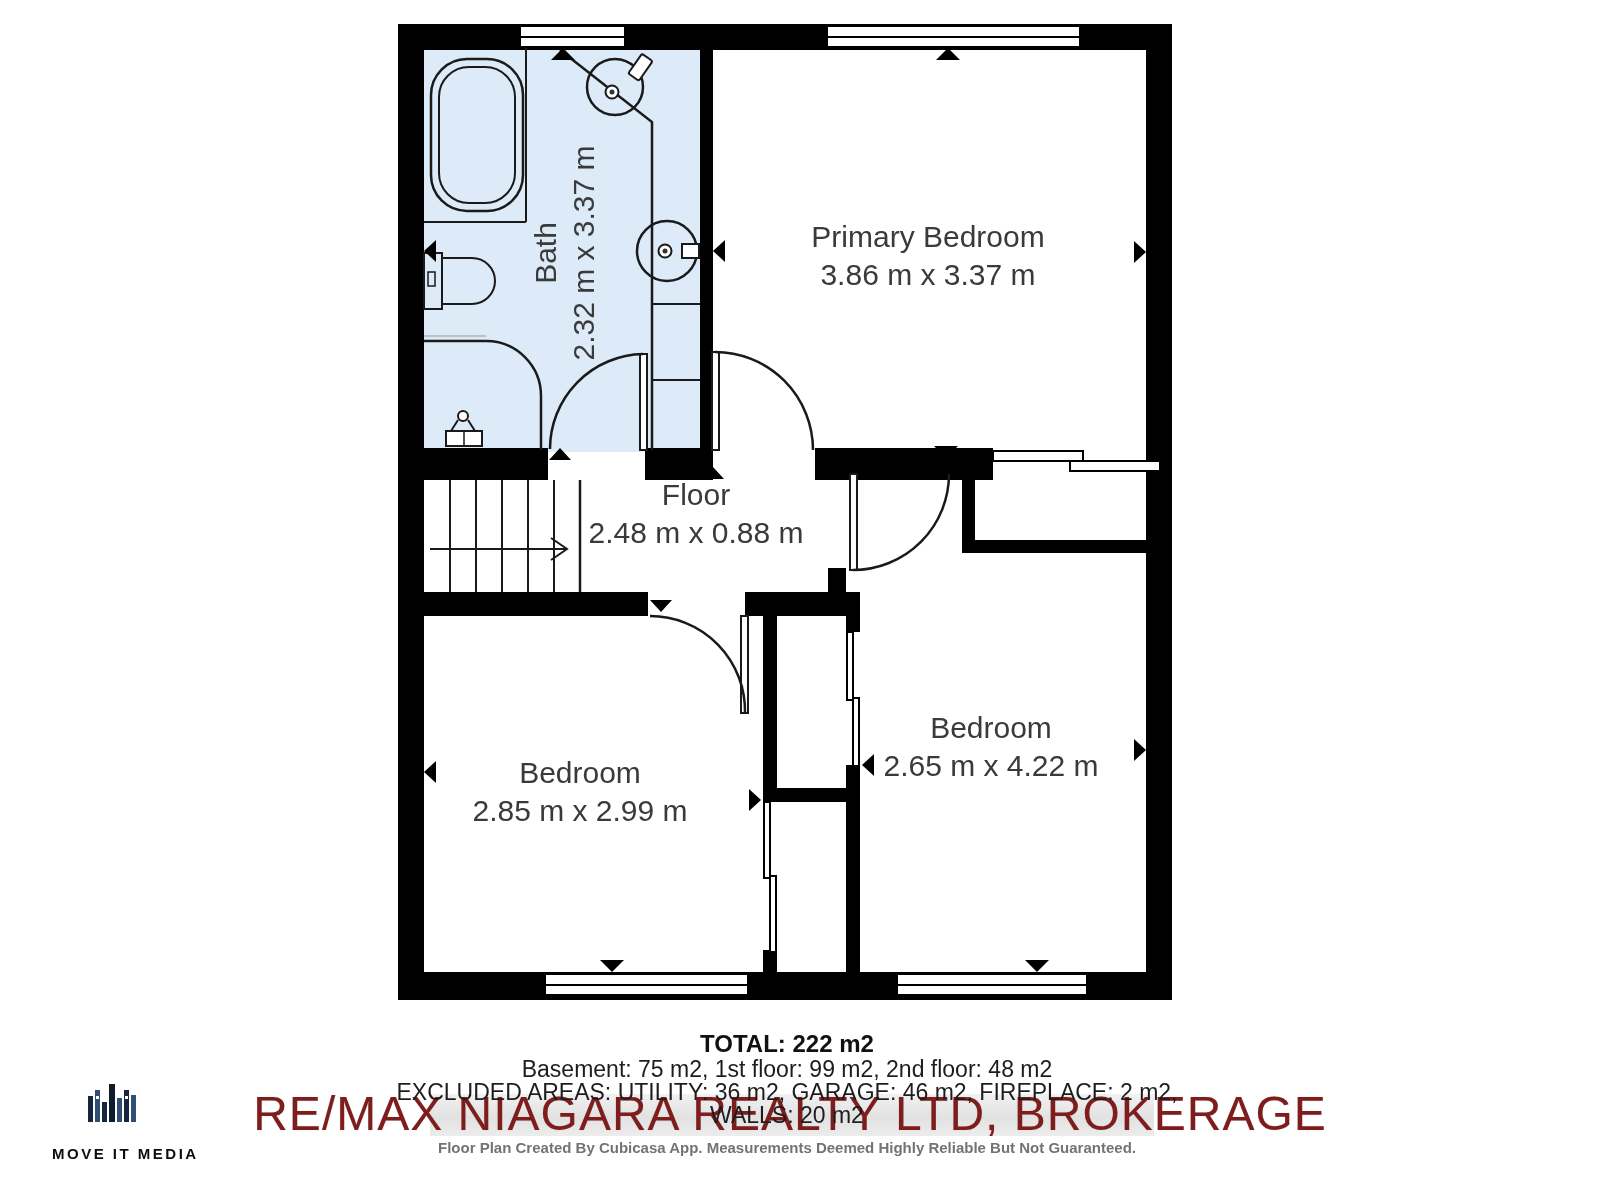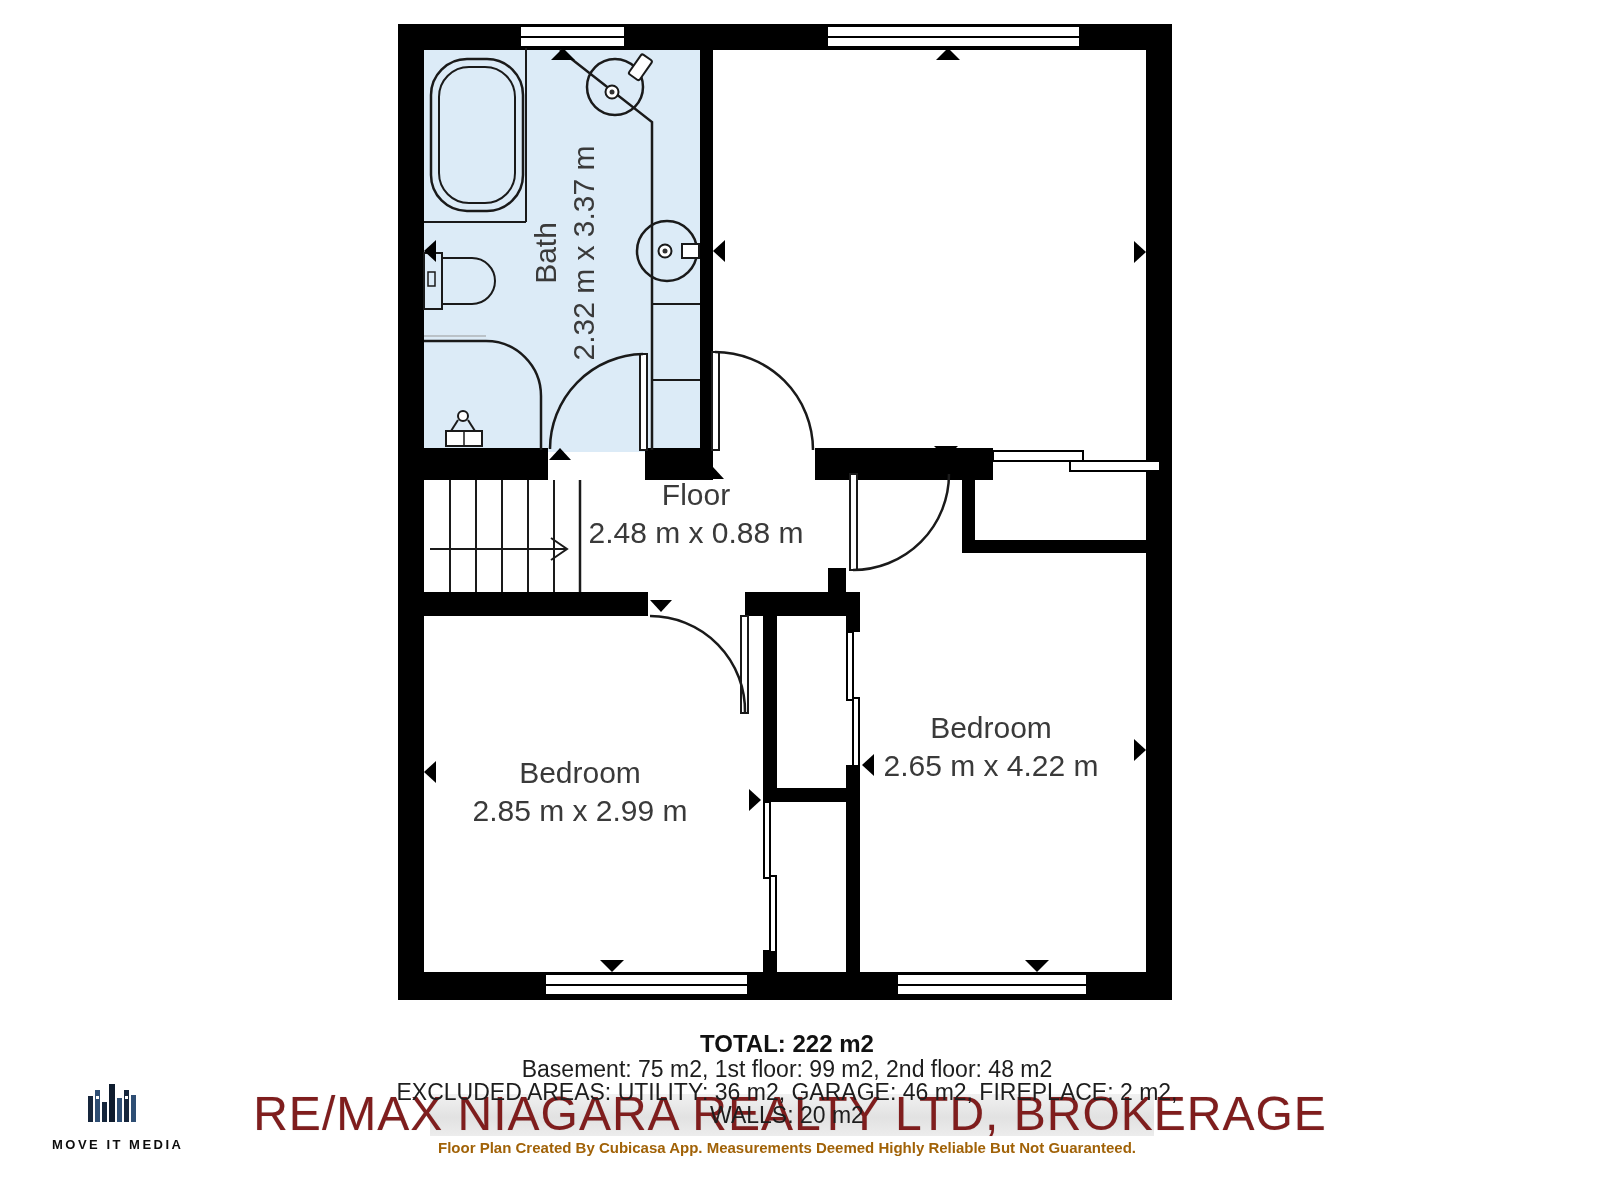--- a/index.html
+++ b/index.html
@@ -11,23 +11,23 @@
   .room-label.rot{transform:translate(-50%,-50%) rotate(-90deg);}
   .footer-line{position:absolute;left:787px;transform:translateX(-50%);white-space:nowrap;
                color:#1d1d1d;font-size:23px;z-index:4;}
   .footer-total{font-size:24px;font-weight:bold;color:#111;}
   .wm-band{position:absolute;left:430px;top:1094px;width:724px;height:42px;z-index:1;
            background:linear-gradient(180deg,#f1f1f1 0%,#e2e2e2 55%,#ececec 100%);}
   .wm-text{position:absolute;left:790px;top:1092px;transform:translateX(-50%);z-index:2;
            font-size:48px;line-height:44px;color:#7f1d1d;letter-spacing:1px;white-space:nowrap;
            text-shadow:0 0 1px #bfbfbf;}
   .disclaimer{position:absolute;left:787px;top:1139px;transform:translateX(-50%);
-              font-size:15px;font-weight:600;color:#a16207;white-space:nowrap;z-index:4;}
+              font-size:15px;font-weight:600;color:#737373;white-space:nowrap;z-index:4;}
   .brand{position:absolute;left:52px;top:1082px;width:120px;text-align:center;z-index:4;}
-  .brand-text{margin-top:11px;font-size:13px;font-weight:bold;letter-spacing:2.5px;color:#0d0d0d;white-space:nowrap;}
+  .brand-text{margin-top:19px;font-size:15px;font-weight:bold;letter-spacing:2.5px;color:#0d0d0d;white-space:nowrap;}
 </style>
 </head>
 <body>
 
 <div id="stage">
 
   <svg id="plan-svg" width="1600" height="1200" viewBox="0 0 1600 1200">
 
     <rect x="424" y="48" width="276" height="404" fill="#dcebf7"></rect>
 
@@ -173,20 +173,24 @@
       <polygon points="1134,739 1134,761 1146,750"></polygon>
       <polygon points="600,960 624,960 612,972"></polygon>
       <polygon points="1025,960 1049,960 1037,972"></polygon>
     </g>
   </svg>
 
   <div class="room-label rot" style="left:565px;top:253px;">
     <div>Bath</div>
     <div>2.32 m x 3.37 m</div>
   </div>
+  <div class="room-label" style="left:928px;top:256px;">
+    <div>Primary Bedroom</div>
+    <div>3.86 m x 3.37 m</div>
+  </div>
   <div class="room-label" style="left:696px;top:514px;">
     <div>Floor</div>
     <div>2.48 m x 0.88 m</div>
   </div>
   <div class="room-label" style="left:580px;top:792px;">
     <div>Bedroom</div>
     <div>2.85 m x 2.99 m</div>
   </div>
   <div class="room-label" style="left:991px;top:747px;">
     <div>Bedroom</div>

